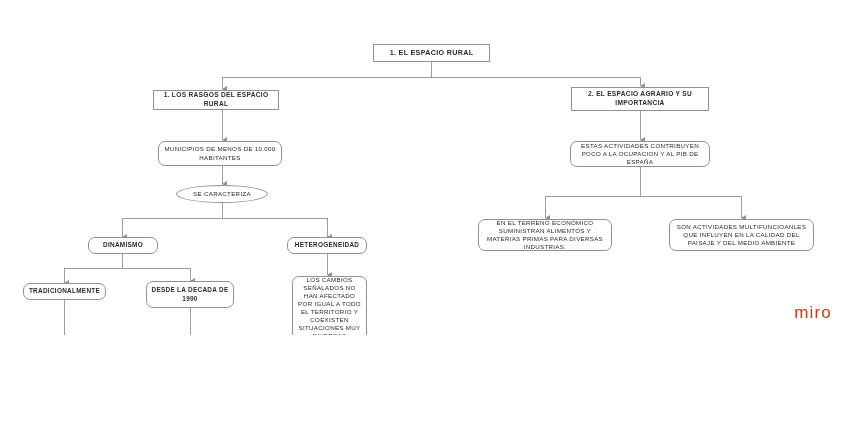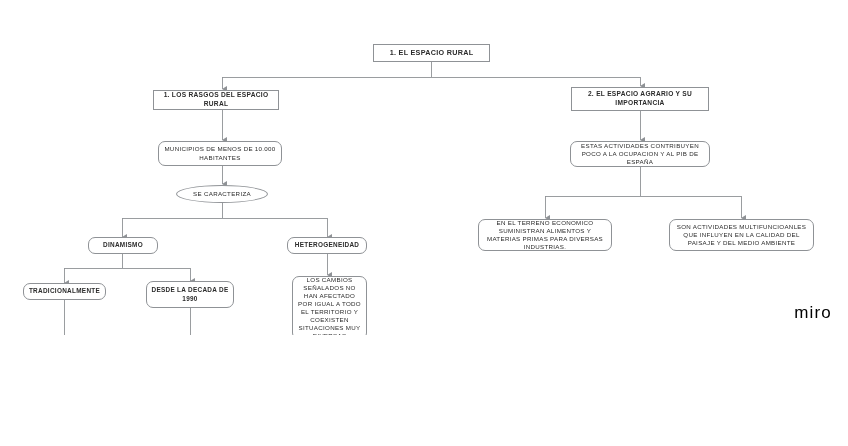--- a/index.html
+++ b/index.html
@@ -43,21 +43,21 @@
   .t-lvl1{ font-size:6.6px; font-weight:700; }
   .t-body{ font-size:6.2px; font-weight:400; }
   .t-bold{ font-size:6.4px; font-weight:700; }
   .t-ell{ font-size:6.2px; font-weight:400; }
   .watermark{
     position:absolute;
     right:16px;
     bottom:12px;
     font-size:17px;
     letter-spacing:1.2px;
-    color:#000000;
+    color:#c2410c;
     font-weight:400;
     z-index:3;
     user-select:none;
   }
 </style>
 </head>
 <body>
 
 <div id="canvas">
 

